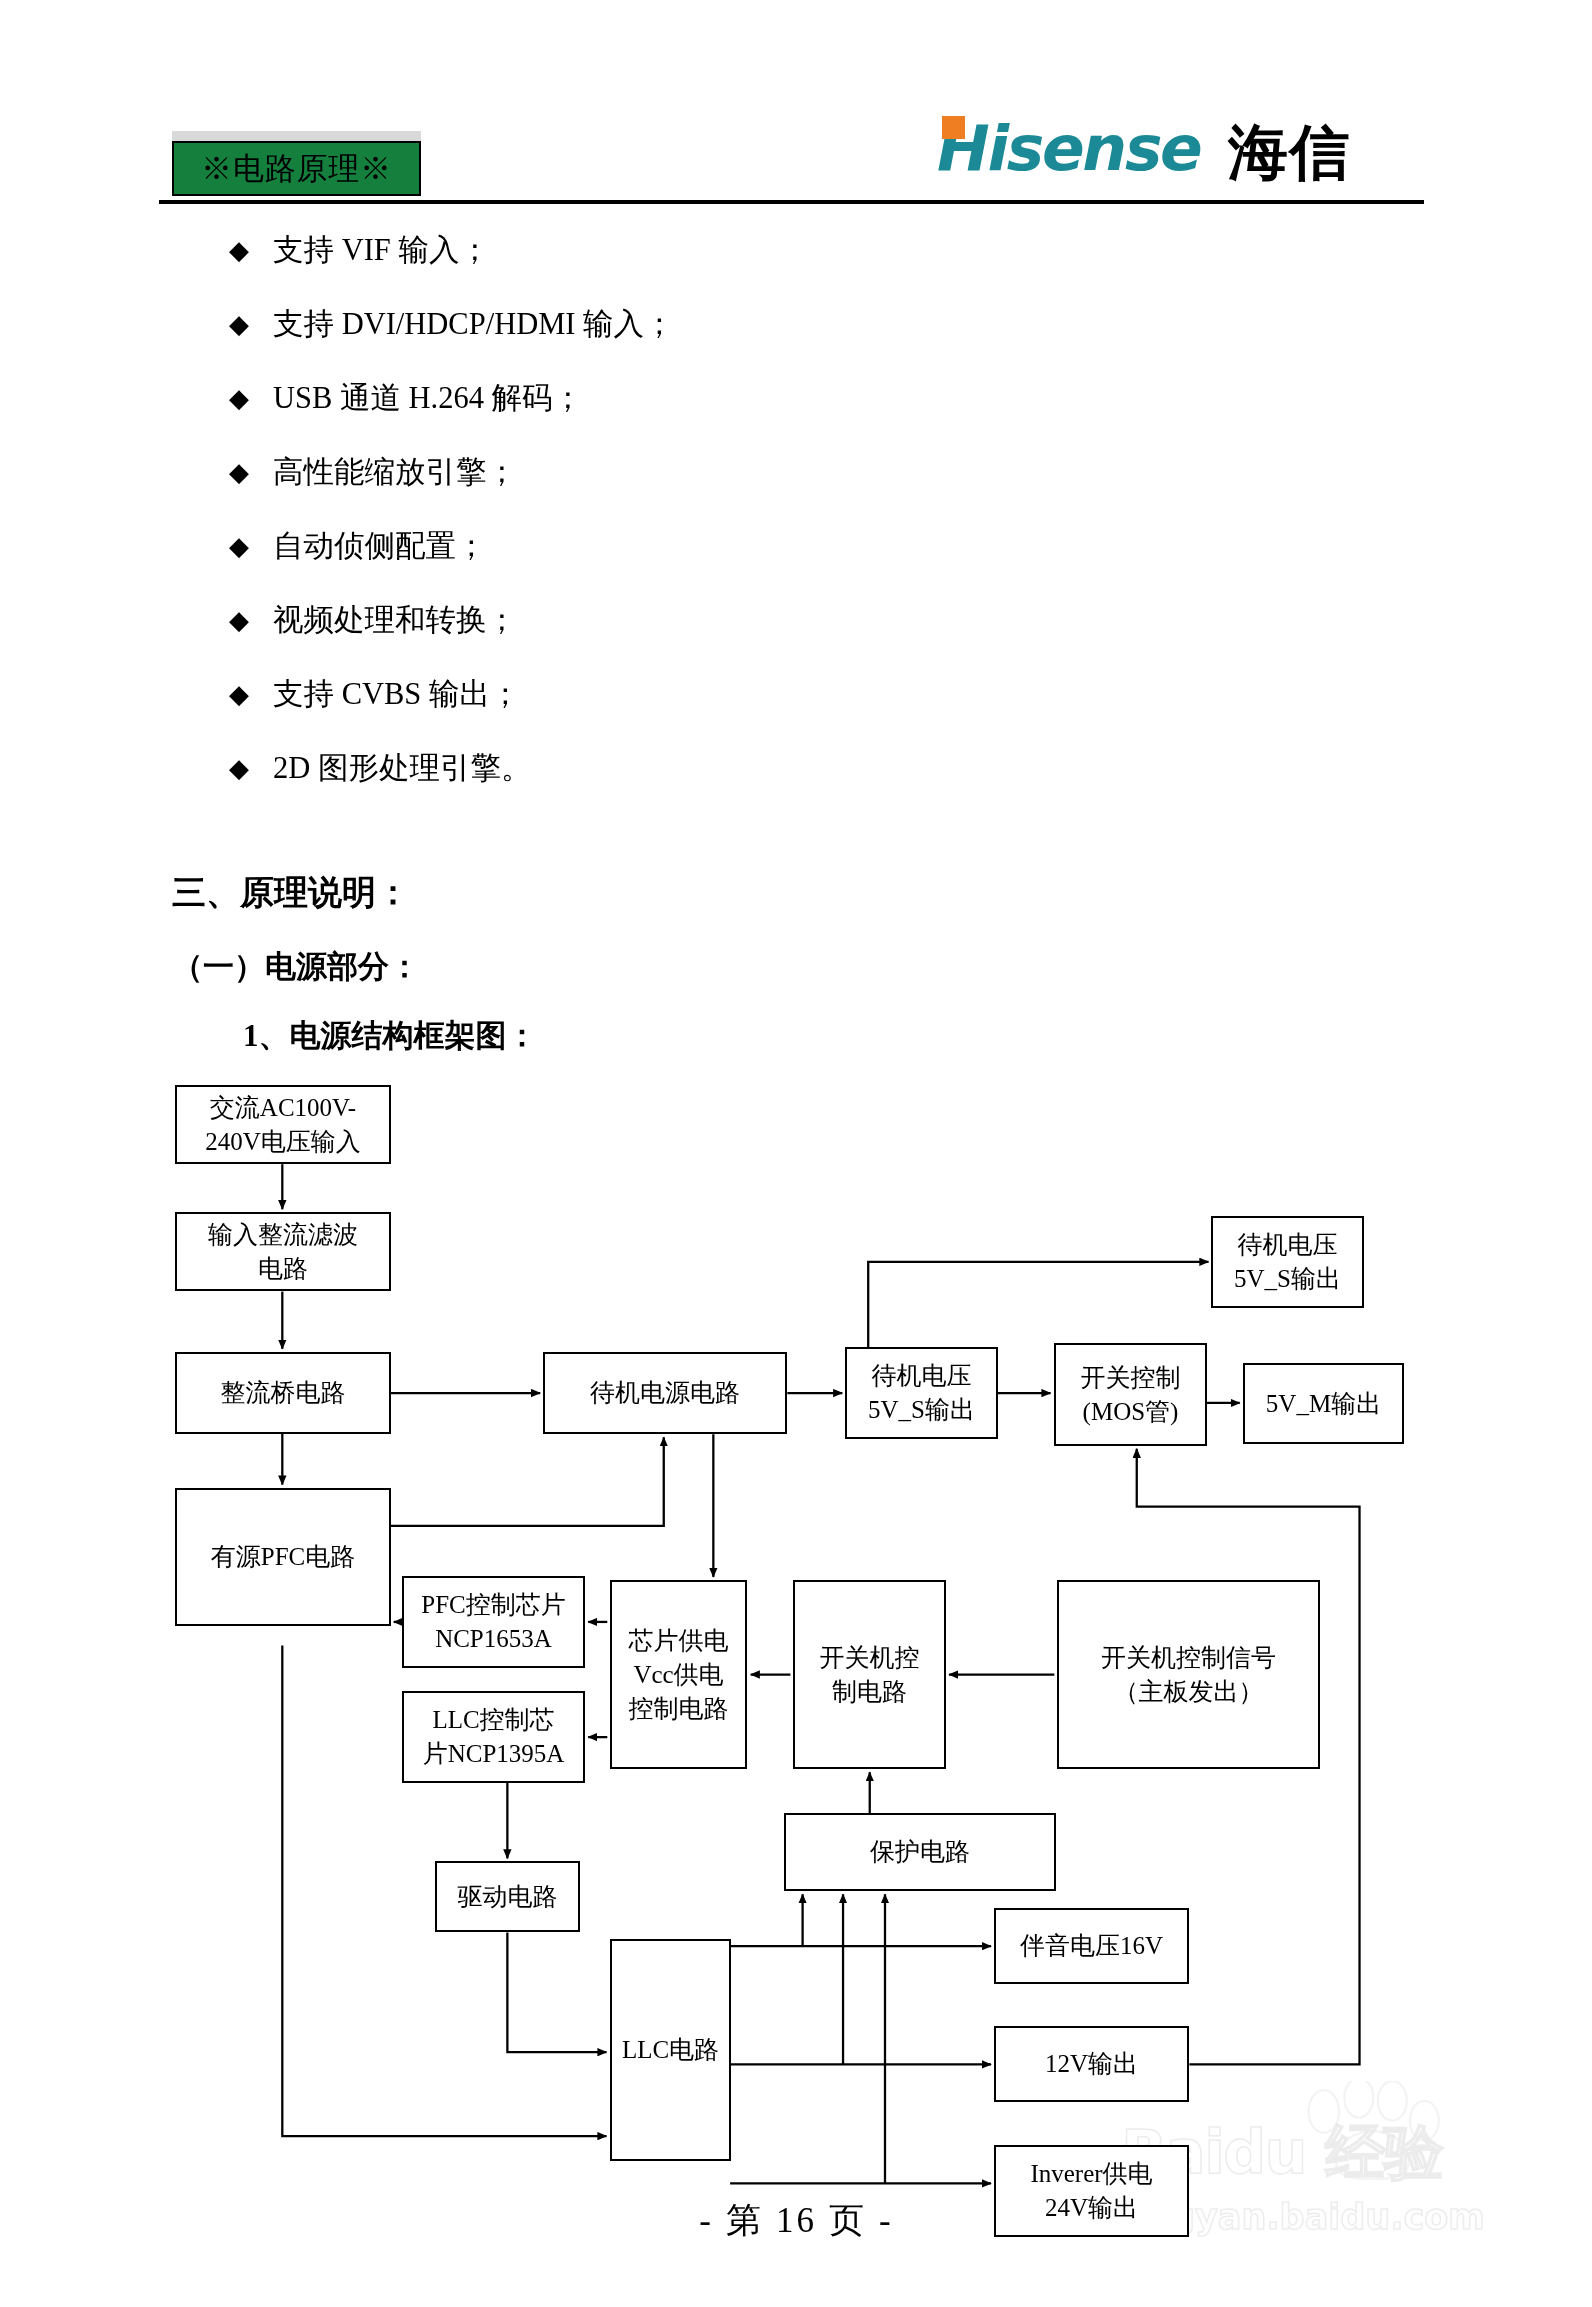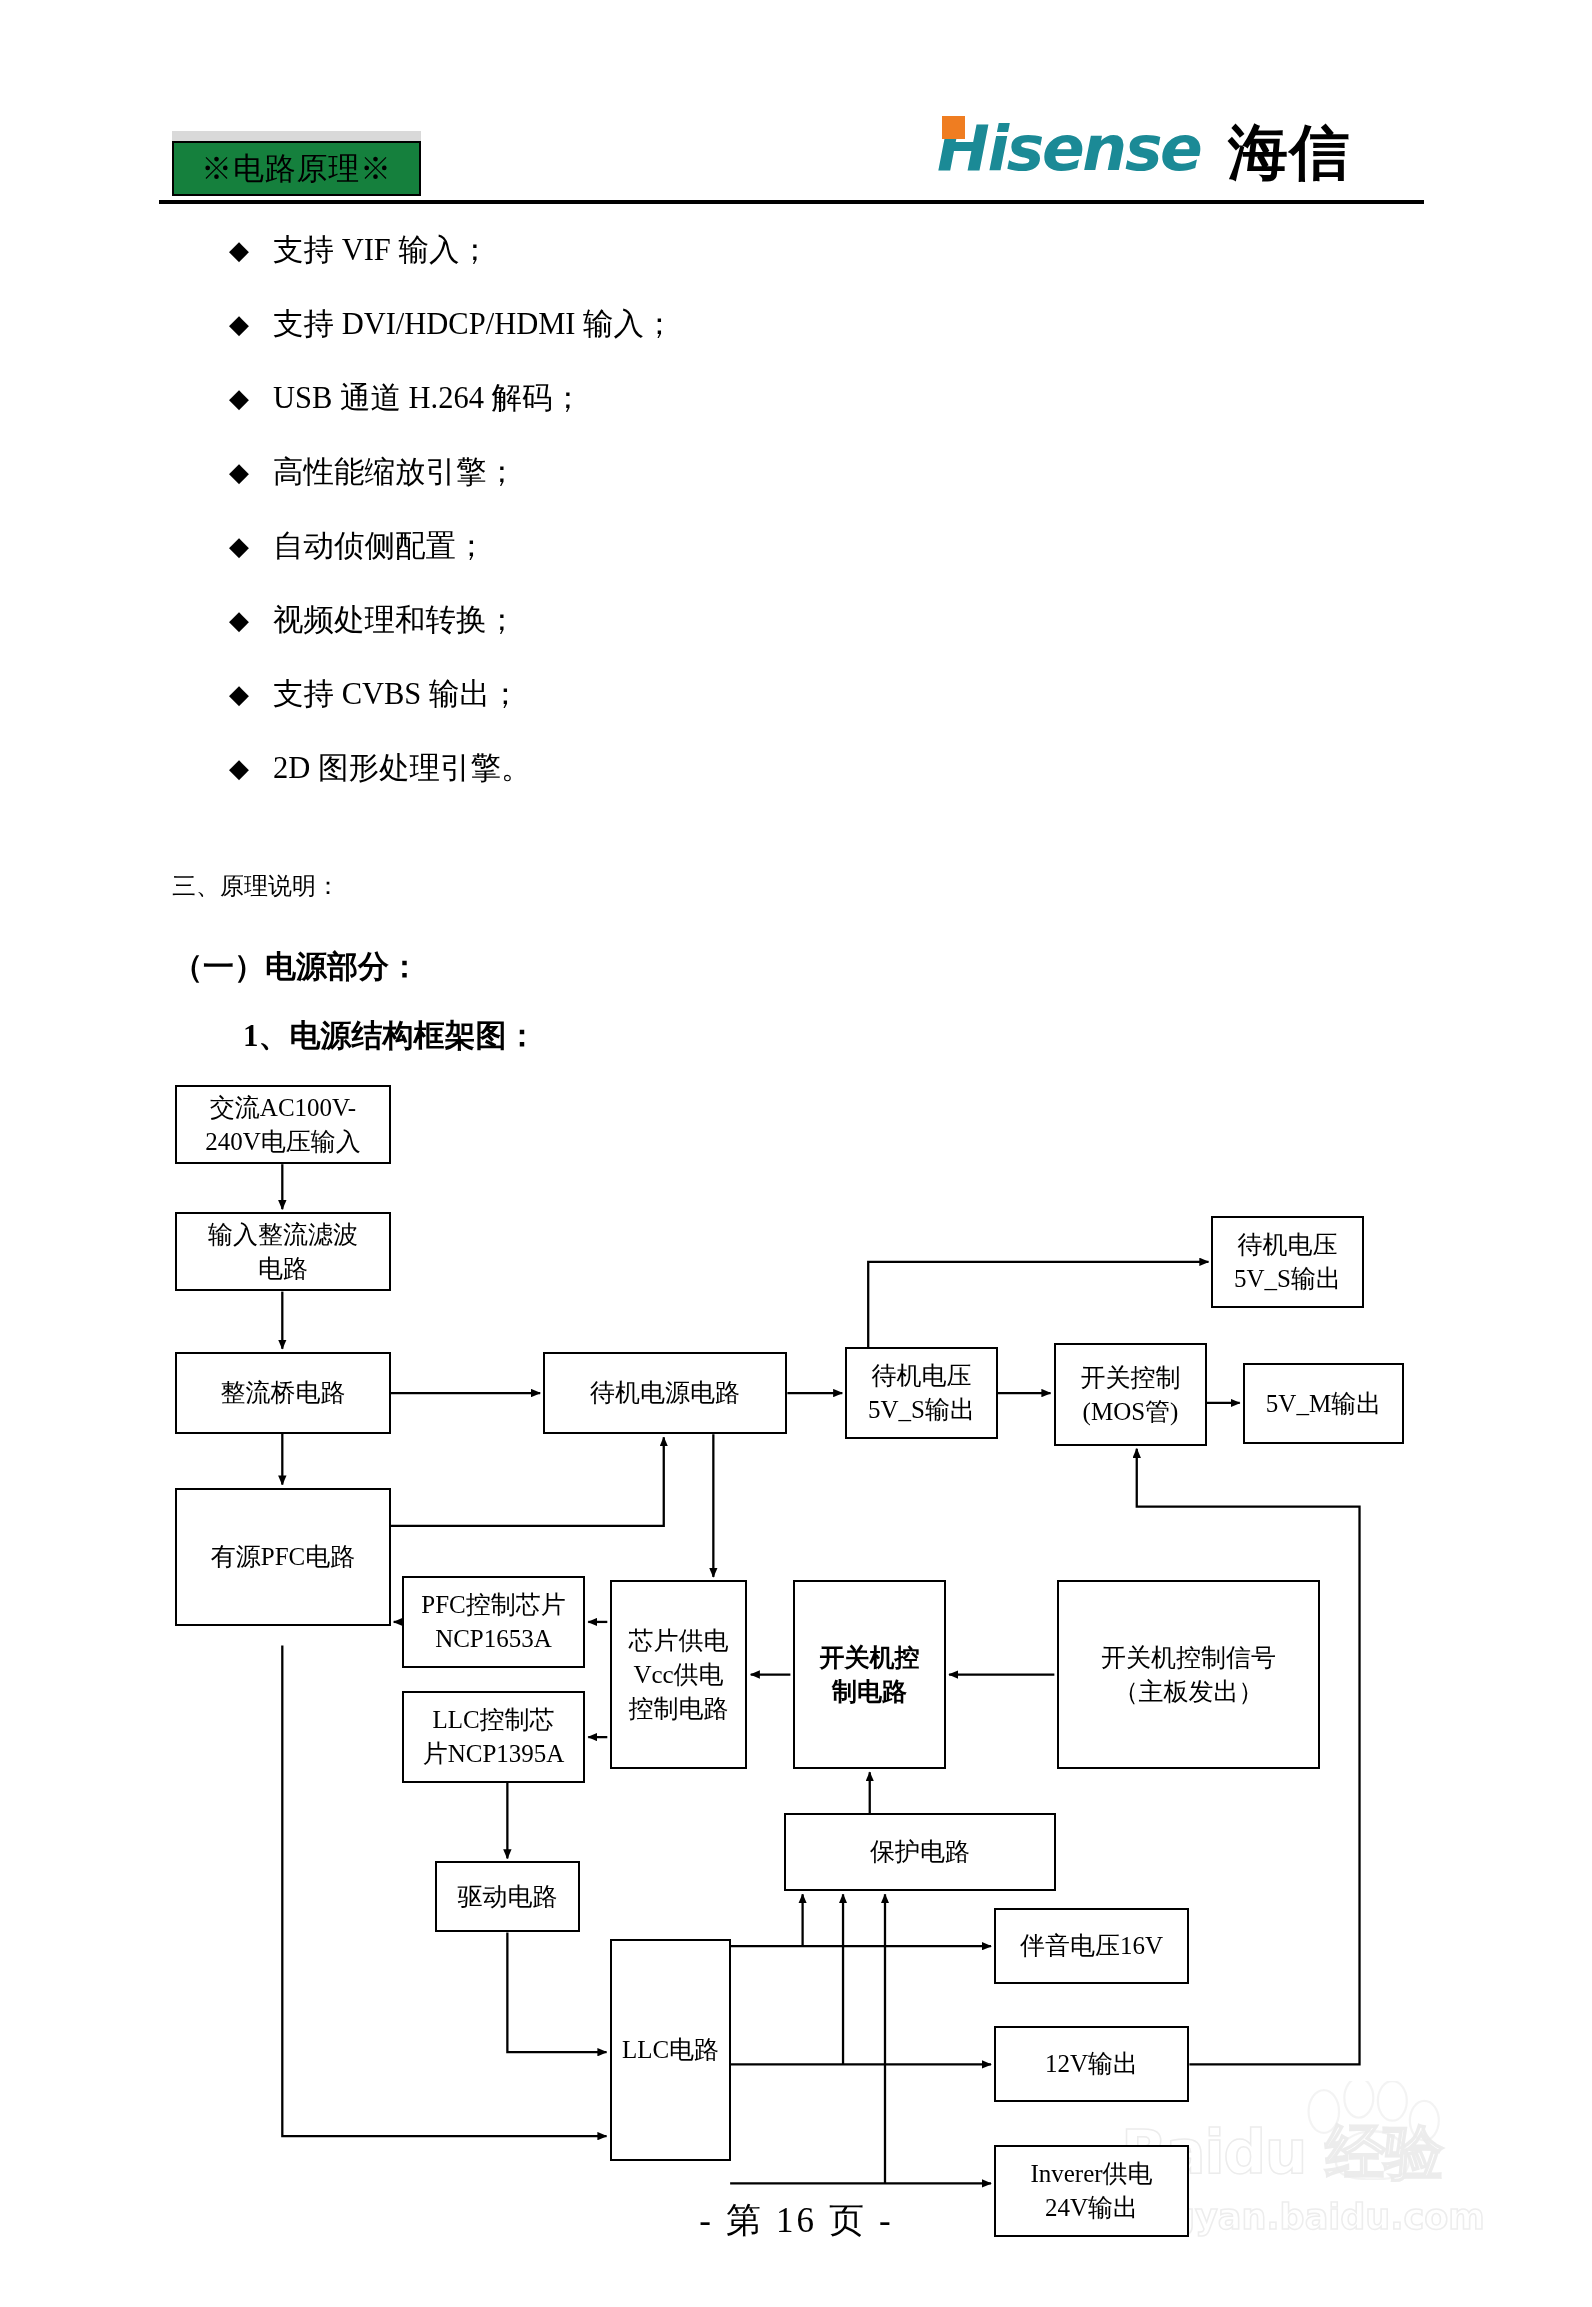--- a/index.html
+++ b/index.html
@@ -59,21 +59,21 @@
     height:74px;
     font-size:30.5px;line-height:43px;
   }
   .bullet-mark{
     width:44px;flex:0 0 44px;font-size:26px;line-height:43px;
   }
   .bullet-text{white-space:nowrap;}
 
   
   .h-sec{
-    position:absolute;font-weight:normal;font-size:24px;white-space:nowrap;
+    position:absolute;font-weight:bold;font-size:34px;white-space:nowrap;
   }
   .h-sub{
     position:absolute;font-weight:bold;font-size:31px;white-space:nowrap;
   }
 
   
   .diagram{position:absolute;left:0;top:0;width:1593px;height:2307px;}
   .dbox{
     position:absolute;border:2.3px solid #000;box-sizing:border-box;
     background:#fff;
@@ -246,21 +246,21 @@
     <div class="dbox" style="left:1054px;top:1343px;width:153px;height:103px;">开关控制
 (MOS管)</div>
     <div class="dbox" style="left:1243px;top:1363px;width:161px;height:81px;">5V_M输出</div>
     <div class="dbox" style="left:402px;top:1576px;width:183px;height:92px;">PFC控制芯片
 NCP1653A</div>
     <div class="dbox" style="left:402px;top:1691px;width:183px;height:92px;">LLC控制芯
 片NCP1395A</div>
     <div class="dbox" style="left:610px;top:1580px;width:137px;height:189px;">芯片供电
 Vcc供电
 控制电路</div>
-    <div class="dbox" style="left:793px;top:1580px;width:153px;height:189px;font-weight:bold;">开关机控
+    <div class="dbox" style="left:793px;top:1580px;width:153px;height:189px;">开关机控
 制电路</div>
     <div class="dbox" style="left:1057px;top:1580px;width:263px;height:189px;">开关机控制信号
 （主板发出）</div>
     <div class="dbox" style="left:435px;top:1861px;width:145px;height:71px;">驱动电路</div>
     <div class="dbox" style="left:784px;top:1813px;width:272px;height:78px;">保护电路</div>
     <div class="dbox" style="left:610px;top:1939px;width:121px;height:222px;">LLC电路</div>
     <div class="dbox" style="left:994px;top:1908px;width:195px;height:76px;">伴音电压16V</div>
     <div class="dbox" style="left:994px;top:2026px;width:195px;height:76px;">12V输出</div>
     <div class="dbox" style="left:994px;top:2145px;width:195px;height:92px;">Inverer供电
 24V输出</div>

